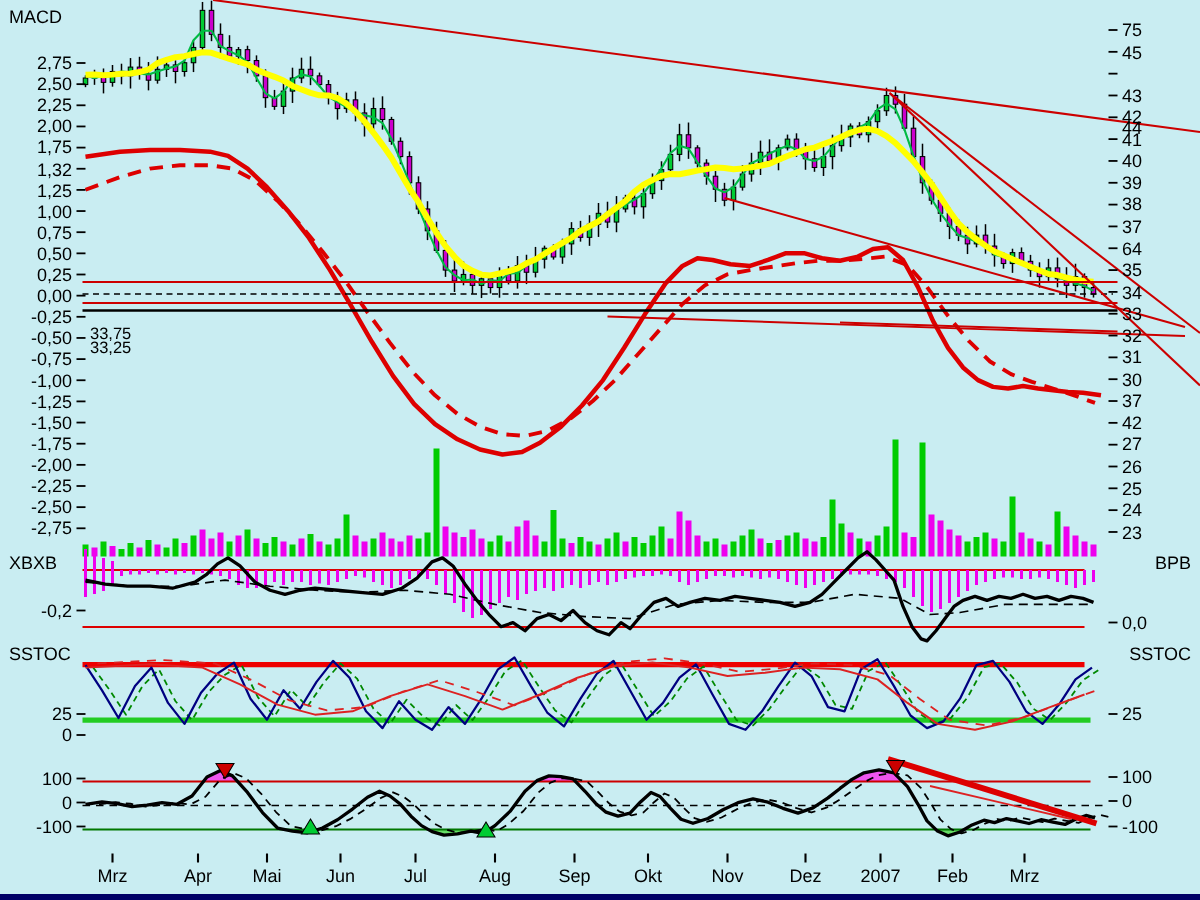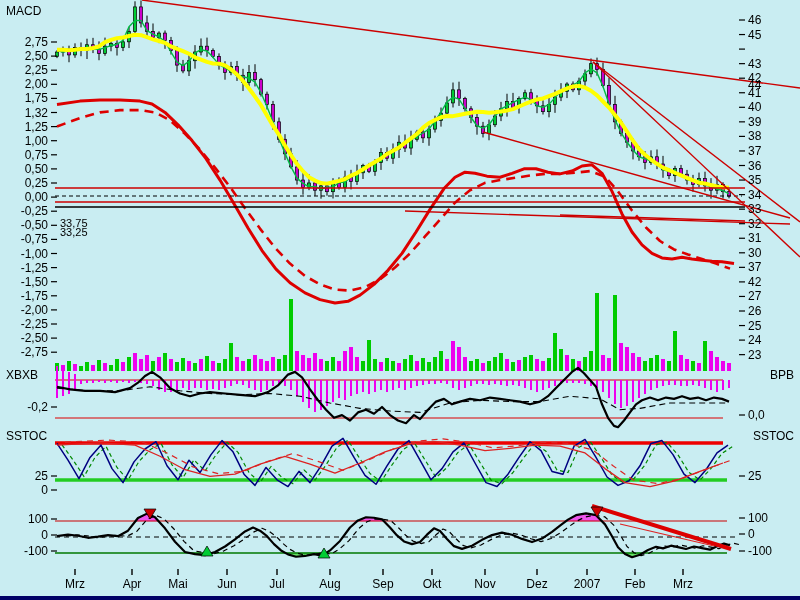--- a/index.html
+++ b/index.html
@@ -616,31 +616,31 @@
         <span class="lbl" style="left:0;width:48px;text-align:right;top:219px;">-0,50</span>
         <span class="lbl" style="left:0;width:48px;text-align:right;top:233px;">-0,75</span>
         <span class="lbl" style="left:0;width:48px;text-align:right;top:248px;">-1,00</span>
         <span class="lbl" style="left:0;width:48px;text-align:right;top:262px;">-1,25</span>
         <span class="lbl" style="left:0;width:48px;text-align:right;top:276px;">-1,50</span>
         <span class="lbl" style="left:0;width:48px;text-align:right;top:290px;">-1,75</span>
         <span class="lbl" style="left:0;width:48px;text-align:right;top:304px;">-2,00</span>
         <span class="lbl" style="left:0;width:48px;text-align:right;top:318px;">-2,25</span>
         <span class="lbl" style="left:0;width:48px;text-align:right;top:332px;">-2,50</span>
         <span class="lbl" style="left:0;width:48px;text-align:right;top:346px;">-2,75</span>
-        <span class="lbl" style="left:748px;top:14px;">46</span>
+        <span class="lbl" style="left:748px;top:14px;">75</span>
         <span class="lbl" style="left:748px;top:29px;">45</span>
         <span class="lbl" style="left:748px;top:43px;margin-top:36px;">44</span>
         <span class="lbl" style="left:748px;top:58px;">43</span>
         <span class="lbl" style="left:748px;top:72px;">42</span>
         <span class="lbl" style="left:748px;top:87px;">41</span>
         <span class="lbl" style="left:748px;top:101px;">40</span>
         <span class="lbl" style="left:748px;top:116px;">39</span>
         <span class="lbl" style="left:748px;top:130px;">38</span>
         <span class="lbl" style="left:748px;top:145px;">37</span>
-        <span class="lbl" style="left:748px;top:160px;">36</span>
+        <span class="lbl" style="left:748px;top:160px;">64</span>
         <span class="lbl" style="left:748px;top:174px;">35</span>
         <span class="lbl" style="left:748px;top:189px;">34</span>
         <span class="lbl" style="left:748px;top:203px;">33</span>
         <span class="lbl" style="left:748px;top:218px;">32</span>
         <span class="lbl" style="left:748px;top:232px;">31</span>
         <span class="lbl" style="left:748px;top:247px;">30</span>
         <span class="lbl" style="left:748px;top:261px;">37</span>
         <span class="lbl" style="left:748px;top:276px;">42</span>
         <span class="lbl" style="left:748px;top:290px;">27</span>
         <span class="lbl" style="left:748px;top:305px;">26</span>

